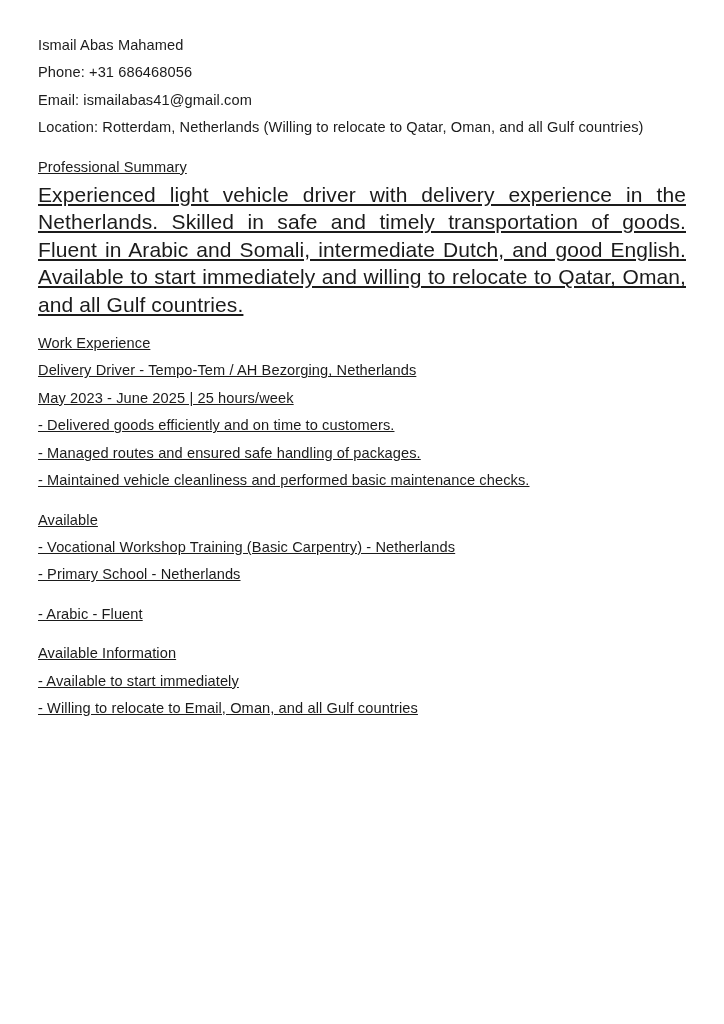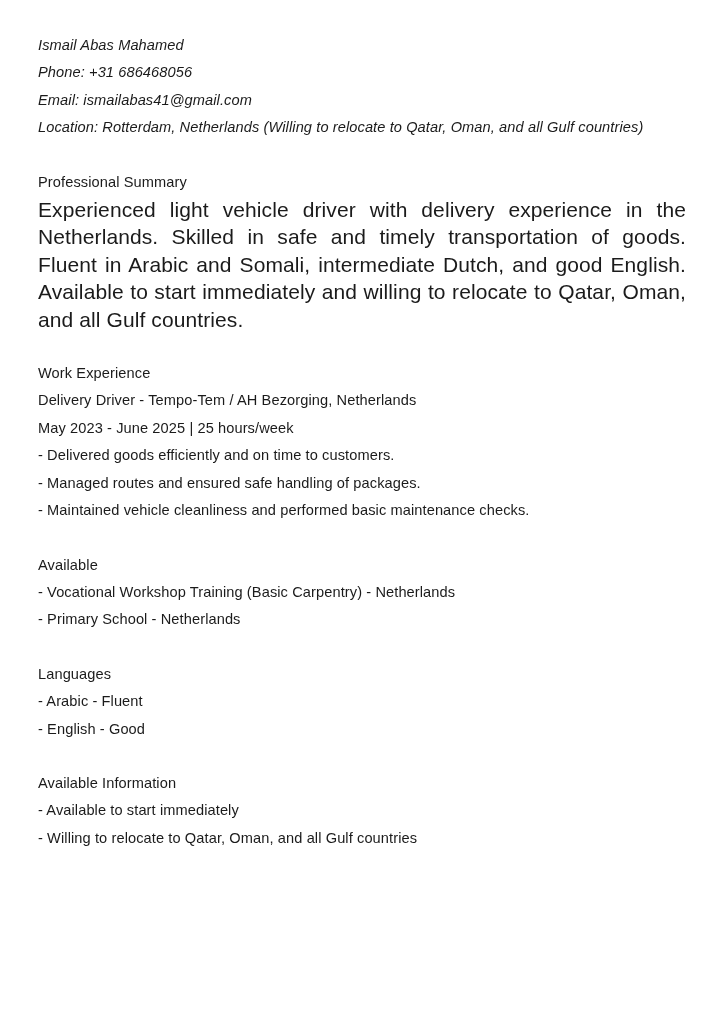--- a/index.html
+++ b/index.html
@@ -27,25 +27,25 @@
     white-space: nowrap;
     letter-spacing: 0.1px;
   }
   .para {
     font-size: 21px;
     line-height: 27.4px;
     text-align: justify;
     letter-spacing: 0.1px;
   }
   .section {
-    margin-top: 27px;
+    margin-top: 12px;
+    text-decoration: underline;
   }
   .header-block .line {
     white-space: normal;
-    font-style: italic;
   }
 </style>
 </head>
 <body>
 
 <div class="page">
 
   <div class="header-block">
     <div class="line">Ismail Abas Mahamed</div>
     <div class="line">Phone: +31 686468056</div>
@@ -68,24 +68,22 @@
   </div>
 
   <div class="section">
     <div class="line">Available</div>
     <div class="line">- Vocational Workshop Training (Basic Carpentry) - Netherlands</div>
     <div class="line">- Primary School - Netherlands</div>
   </div>
 
 
   <div class="section">
-    <div class="line">Languages</div>
     <div class="line">- Arabic - Fluent</div>
-    <div class="line">- English - Good</div>
   </div>
 
   <div class="section">
     <div class="line">Available Information</div>
     <div class="line">- Available to start immediately</div>
-    <div class="line">- Willing to relocate to Qatar, Oman, and all Gulf countries</div>
+    <div class="line">- Willing to relocate to Email, Oman, and all Gulf countries</div>
   </div>
 
 </div>
 
 </body></html>

